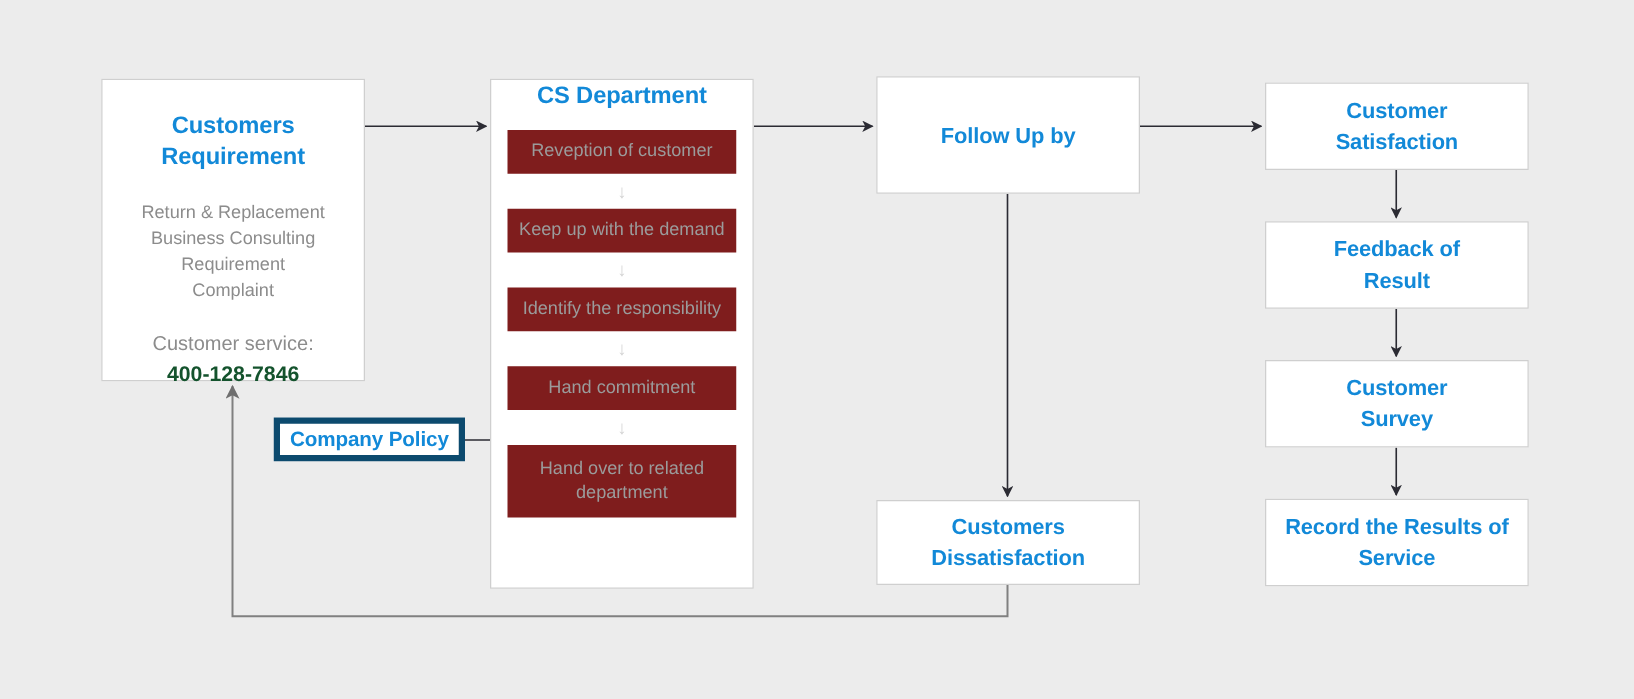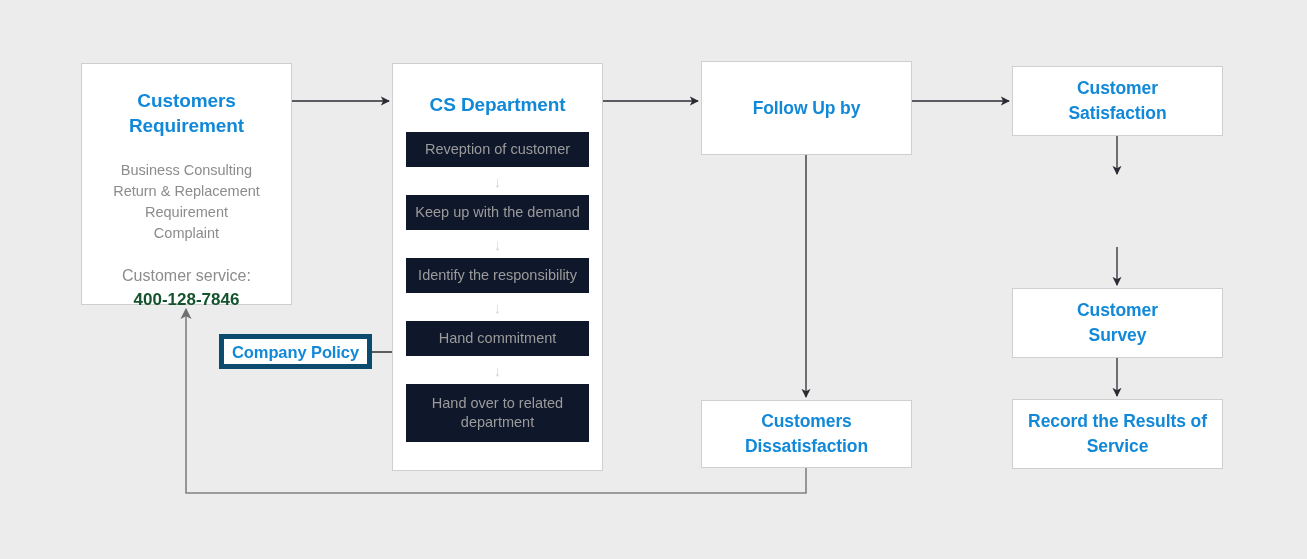--- a/index.html
+++ b/index.html
@@ -82,34 +82,33 @@
     margin-top: 1px;
   }
 
   
   #node-cs {
     left: 392px;
     top: 63px;
     width: 211px;
     height: 408px;
     justify-content: flex-start;
-    padding-top: 28px;
   }
   #node-cs .node-title {
     font-size: 19px;
     margin-bottom: 15px;
   }
   .steps {
     width: 183px;
     display: flex;
     flex-direction: column;
     align-items: stretch;
   }
   .step-chip {
-    background: #0f172a;
+    background: #7f1d1d;
     color: #9b9b9b;
     font-size: 14.5px;
     line-height: 19px;
     padding: 8px 6px;
     min-height: 17px;
     display: flex;
     align-items: center;
     justify-content: center;
     text-align: center;
     box-sizing: border-box;
@@ -213,22 +212,22 @@
 
     <path d="M 806 468 L 806 493 L 186 493 L 186 309" stroke="#808080" stroke-width="1.6" fill="none" marker-end="url(#arrowGrey)"></path>
   </svg>
 
   <div class="node" id="node-requirement">
     <div class="node-title">
       <div>Customers</div>
       <div>Requirement</div>
     </div>
     <div class="req-list">
+      <div>Return &amp; Replacement</div>
       <div>Business Consulting</div>
-      <div>Return &amp; Replacement</div>
       <div>Requirement</div>
       <div>Complaint</div>
     </div>
     <div class="req-service-label">Customer service:</div>
     <div class="req-phone">400-128-7846</div>
   </div>
 
   <div class="node" id="node-cs">
     <div class="node-title">CS Department</div>
     <div class="steps">
@@ -261,20 +260,26 @@
     </div>
   </div>
 
   <div class="node rcol" id="node-satisfaction">
     <div class="node-title">
       <div>Customer</div>
       <div>Satisfaction</div>
     </div>
   </div>
 
+  <div class="node rcol" id="node-feedback">
+    <div class="node-title">
+      <div>Feedback of</div>
+      <div>Result</div>
+    </div>
+  </div>
 
   <div class="node rcol" id="node-survey">
     <div class="node-title">
       <div>Customer</div>
       <div>Survey</div>
     </div>
   </div>
 
   <div class="node rcol" id="node-record">
     <div class="node-title">

